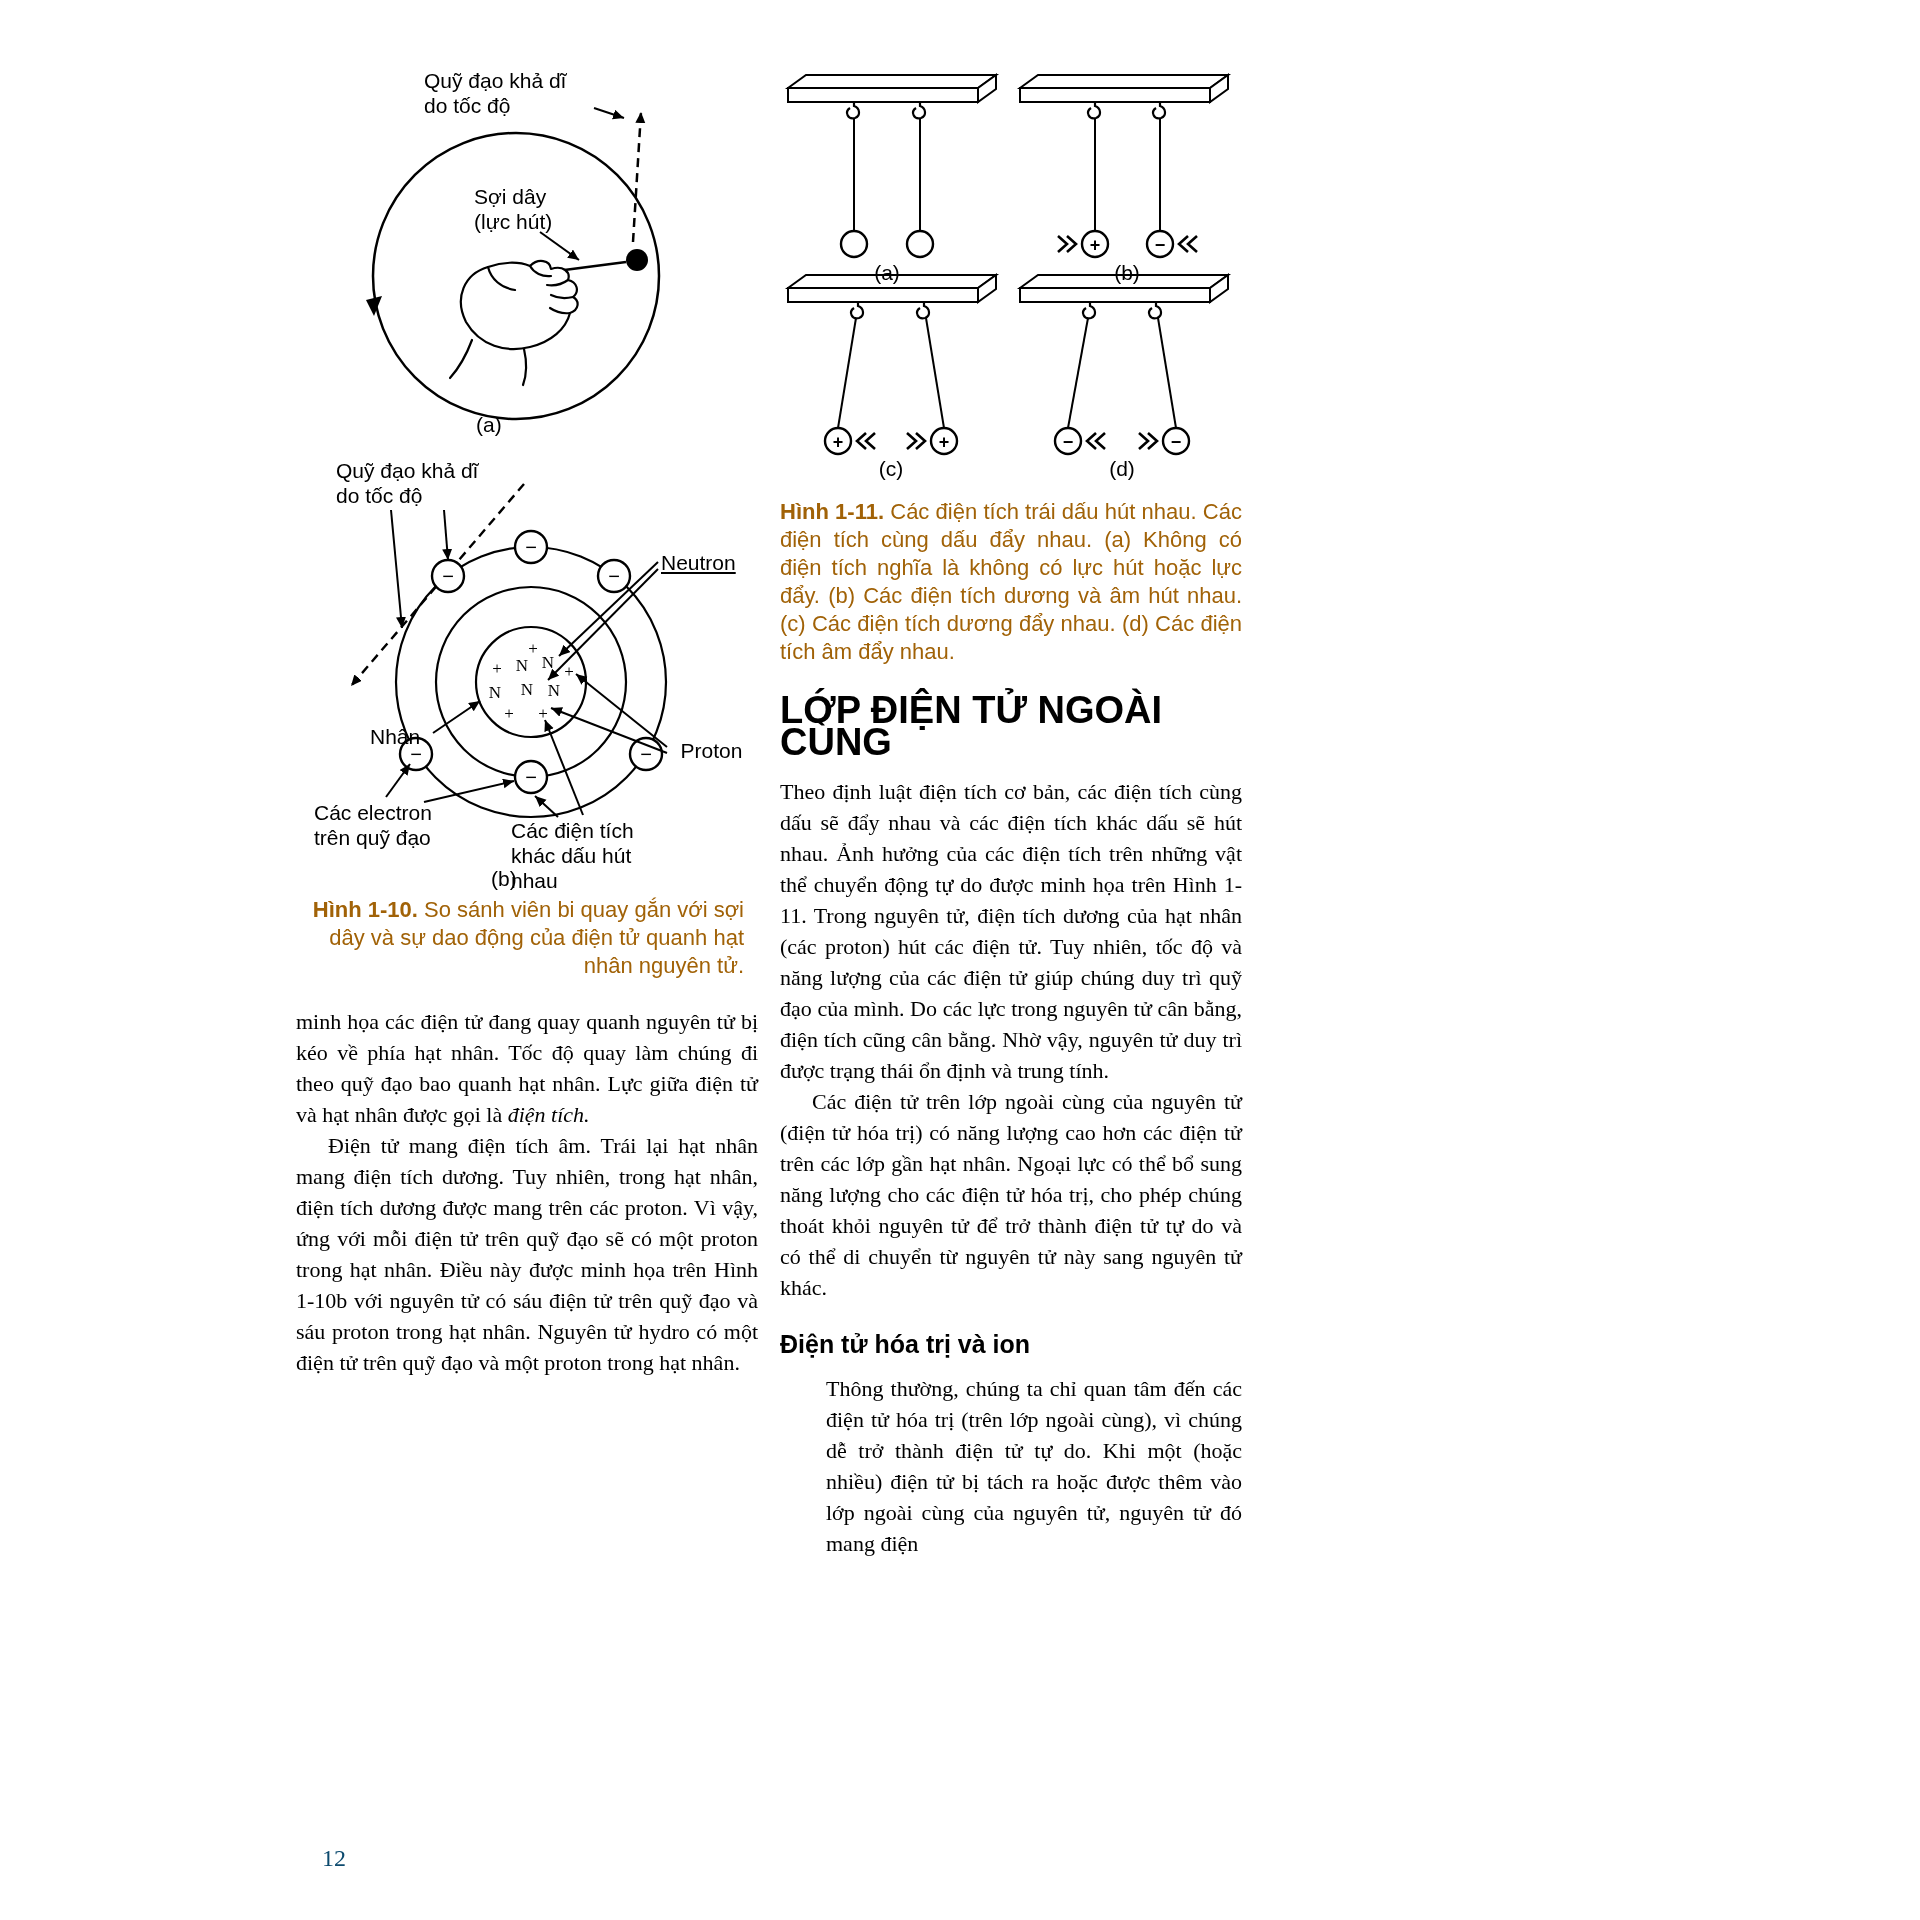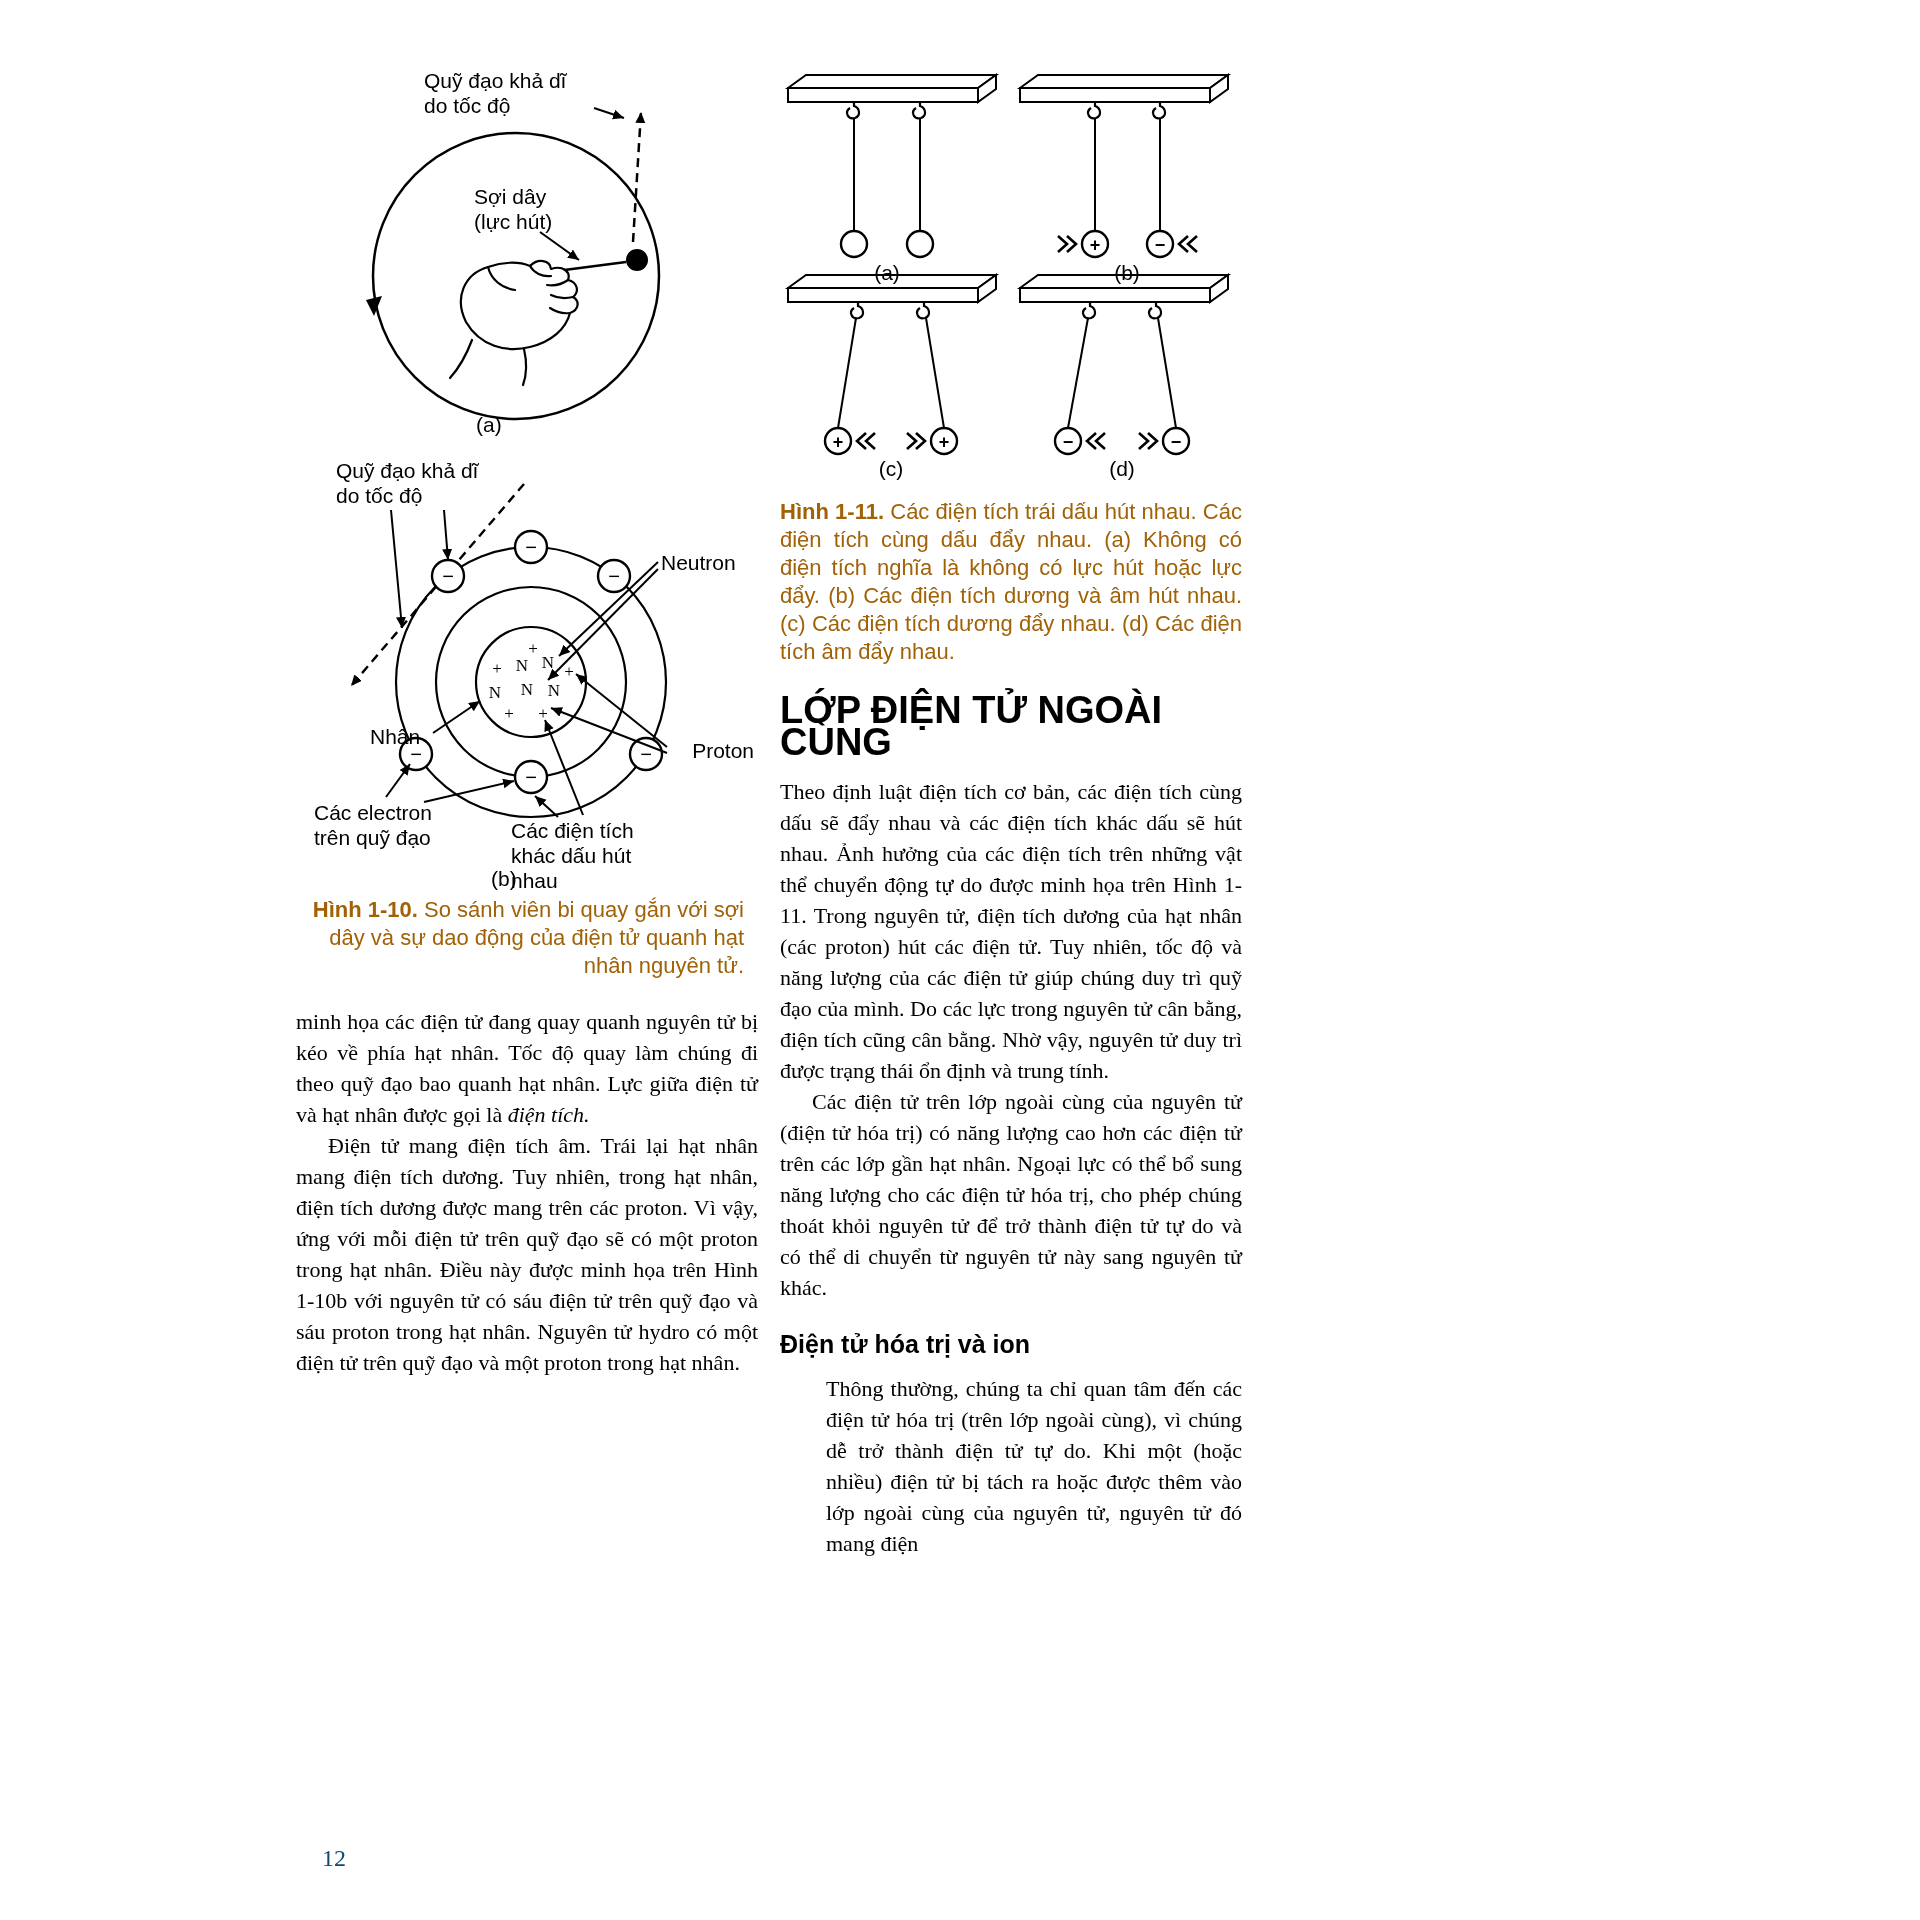--- a/index.html
+++ b/index.html
@@ -111,23 +111,23 @@
           <line x1="371" y1="295" x2="280" y2="222" marker-end="url(#arrB)"></line>
           <line x1="371" y1="301" x2="255" y2="256" marker-end="url(#arrB)"></line>
           <line x1="90" y1="345" x2="114" y2="312" marker-end="url(#arrB)"></line>
           <line x1="128" y1="350" x2="218" y2="329" marker-end="url(#arrB)"></line>
           <line x1="262" y1="365" x2="239" y2="344" marker-end="url(#arrB)"></line>
           <line x1="287" y1="363" x2="249" y2="268" marker-end="url(#arrB)"></line>
         </g>
       </svg>
       <div class="fig-label" style="left:40px;top:6px;width:170px;">Quỹ đạo khả dĩ
 do tốc độ</div>
-      <div class="fig-label" style="left:365px;top:98px;width:95px;text-align:left;">Neutron</div>
+      <div class="fig-label" style="left:365px;top:98px;width:95px;text-align:left;text-decoration:underline;">Neutron</div>
       <div class="fig-label" style="left:74px;top:272px;width:64px;">Nhân</div>
-      <div class="fig-label" style="left:373px;top:286px;width:85px;text-align:right;">Proton</div>
+      <div class="fig-label" style="left:373px;top:286px;width:85px;text-align:center;">Proton</div>
       <div class="fig-label" style="left:18px;top:348px;width:140px;">Các electron
 trên quỹ đạo</div>
       <div class="fig-label" style="left:215px;top:366px;width:170px;">Các điện tích
 khác dấu hút nhau</div>
       <div class="fig-label" style="left:195px;top:414px;width:80px;">(b)</div>
     </div>
 
     <div class="caption caption-center"><b>Hình 1-10.</b><span> So sánh viên bi quay gắn với sợi dây và sự dao động của điện tử quanh hạt nhân nguyên tử.</span></div>
 
     <p class="body-text mt1"><span>minh họa các điện tử đang quay quanh nguyên tử bị kéo về phía hạt nhân. Tốc độ quay làm chúng đi theo quỹ đạo bao quanh hạt nhân. Lực giữa điện tử và hạt nhân được gọi là </span><em>điện tích.</em></p>

